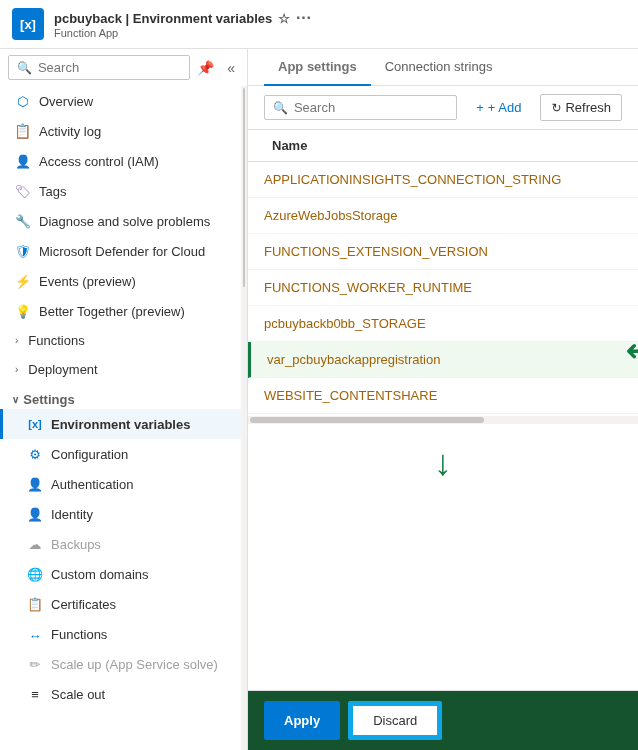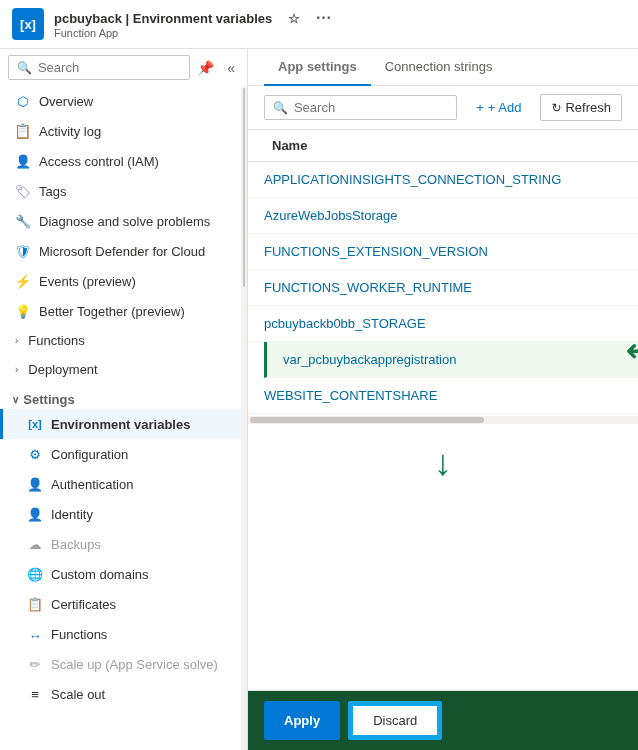--- a/index.html
+++ b/index.html
@@ -2,21 +2,21 @@
 <html><head>
   <meta charset="utf-8">
   <style>
     * { box-sizing: border-box; margin: 0; padding: 0; font-family: 'Segoe UI', Arial, sans-serif; font-size: 13px; }
     body { background: #fff; width: 638px; height: 750px; overflow: hidden; display: flex; flex-direction: column; }
 
     
     .header { display: flex; align-items: center; padding: 8px 12px; border-bottom: 1px solid #e0e0e0; gap: 10px; }
     .header-icon { width: 32px; height: 32px; background: #0078d4; border-radius: 4px; display: flex; align-items: center; justify-content: center; color: white; font-weight: bold; font-size: 13px; flex-shrink: 0; }
     .header-title { display: flex; flex-direction: column; }
-    .header-title-main { font-size: 16px; font-weight: 600; color: #323130; display: flex; align-items: center; gap: 16px; }
+    .header-title-main { font-size: 16px; font-weight: 600; color: #323130; display: flex; align-items: center; gap: 6px; }
     .header-title-sub { font-size: 11px; color: #605e5c; }
 
     
     .main-layout { display: flex; flex: 1; overflow: hidden; }
 
     
     .sidebar { width: 248px; flex-shrink: 0; border-right: 1px solid #e0e0e0; display: flex; flex-direction: column; overflow: hidden; }
     .sidebar-search-box { display: flex; align-items: center; border: 1px solid #c8c6c4; border-radius: 2px; padding: 4px 8px; gap: 6px; background: #fff; }
     .sidebar-search-box input { border: none; outline: none; font-size: 13px; color: #323130; width: 100%; background: transparent; }
     .sidebar-search-icon { color: #605e5c; font-size: 12px; }
@@ -34,21 +34,21 @@
     .content-tabs { display: flex; border-bottom: 1px solid #e0e0e0; padding: 0 16px; }
     .tab { padding: 10px 14px; cursor: pointer; color: #605e5c; font-size: 13px; border-bottom: 2px solid transparent; margin-bottom: -1px; }
     .tab.active { color: #737373; border-bottom: 2px solid #0078d4; font-weight: 600; }
     .content-toolbar { display: flex; align-items: center; padding: 8px 16px; gap: 8px; border-bottom: 1px solid #e0e0e0; }
     .toolbar-search { display: flex; align-items: center; border: 1px solid #c8c6c4; border-radius: 2px; padding: 4px 8px; gap: 6px; flex: 1; max-width: 200px; }
     .toolbar-search input { border: none; outline: none; font-size: 13px; color: #323130; width: 100%; background: transparent; }
     .toolbar-btn { display: flex; align-items: center; gap: 4px; padding: 5px 10px; border: 1px solid #c8c6c4; background: #fff; border-radius: 2px; cursor: pointer; color: #323130; font-size: 13px; }
     .toolbar-btn-add { color: #0078d4; border-color: transparent; background: transparent; font-weight: 500; }
     .content-main { flex: 1; overflow-y: auto; overflow-x: hidden; padding: 0; position: relative; }
     .col-header { padding: 8px 24px; font-weight: 600; color: #323130; font-size: 13px; border-bottom: 1px solid #e0e0e0; }
-    .env-row { padding: 10px 16px; border-bottom: 1px solid #f3f2f1; color: #0369a1; cursor: pointer; font-size: 13px; }
+    .env-row { padding: 10px 16px; border-bottom: 1px solid #f3f2f1; color: #a16207; cursor: pointer; font-size: 13px; }
     .env-row.highlighted { background: #f0f9f0; border-left: 3px solid #107c41; }
     .scrollbar-h { height: 8px; background: #f3f2f1; margin: 2px 0; display: flex; align-items: center; }
     .scrollbar-h-thumb { height: 6px; background: #c8c6c4; border-radius: 3px; width: 60%; margin-left: 2px; }
 
     
     .content-footer { padding: 10px 16px; border-top: 1px solid #e0e0e0; display: flex; gap: 8px; background: #14532d; }
     .btn-apply { background: #0078d4; color: white; border: none; padding: 7px 20px; border-radius: 2px; cursor: pointer; font-size: 13px; font-weight: 600; }
     .btn-discard { background: #fff; color: #323130; border: 5px solid #0ea5e9; padding: 7px 20px; border-radius: 2px; cursor: pointer; font-size: 13px; }
 
     
@@ -211,21 +211,21 @@
 
     <div class="content-main" style="position:relative;">
       <div class="col-header">Name</div>
 
       <div class="env-row">APPLICATIONINSIGHTS_CONNECTION_STRING</div>
       <div class="env-row">AzureWebJobsStorage</div>
       <div class="env-row">FUNCTIONS_EXTENSION_VERSION</div>
       <div class="env-row">FUNCTIONS_WORKER_RUNTIME</div>
       <div class="env-row">pcbuybackb0bb_STORAGE</div>
 
-      <div style="position:relative;padding-left:16px;">
+      <div style="position:relative;">
         <div class="env-row highlighted">var_pcbuybackappregistration</div>
 
         <div style="position:absolute; right:-10px; top:-8px; color:#107c41; font-size:28px; transform: scaleX(-1);">➜</div>
       </div>
 
       <div class="env-row">WEBSITE_CONTENTSHARE</div>
 
       <div class="scrollbar-h">
         <div class="scrollbar-h-thumb"></div>
       </div>

